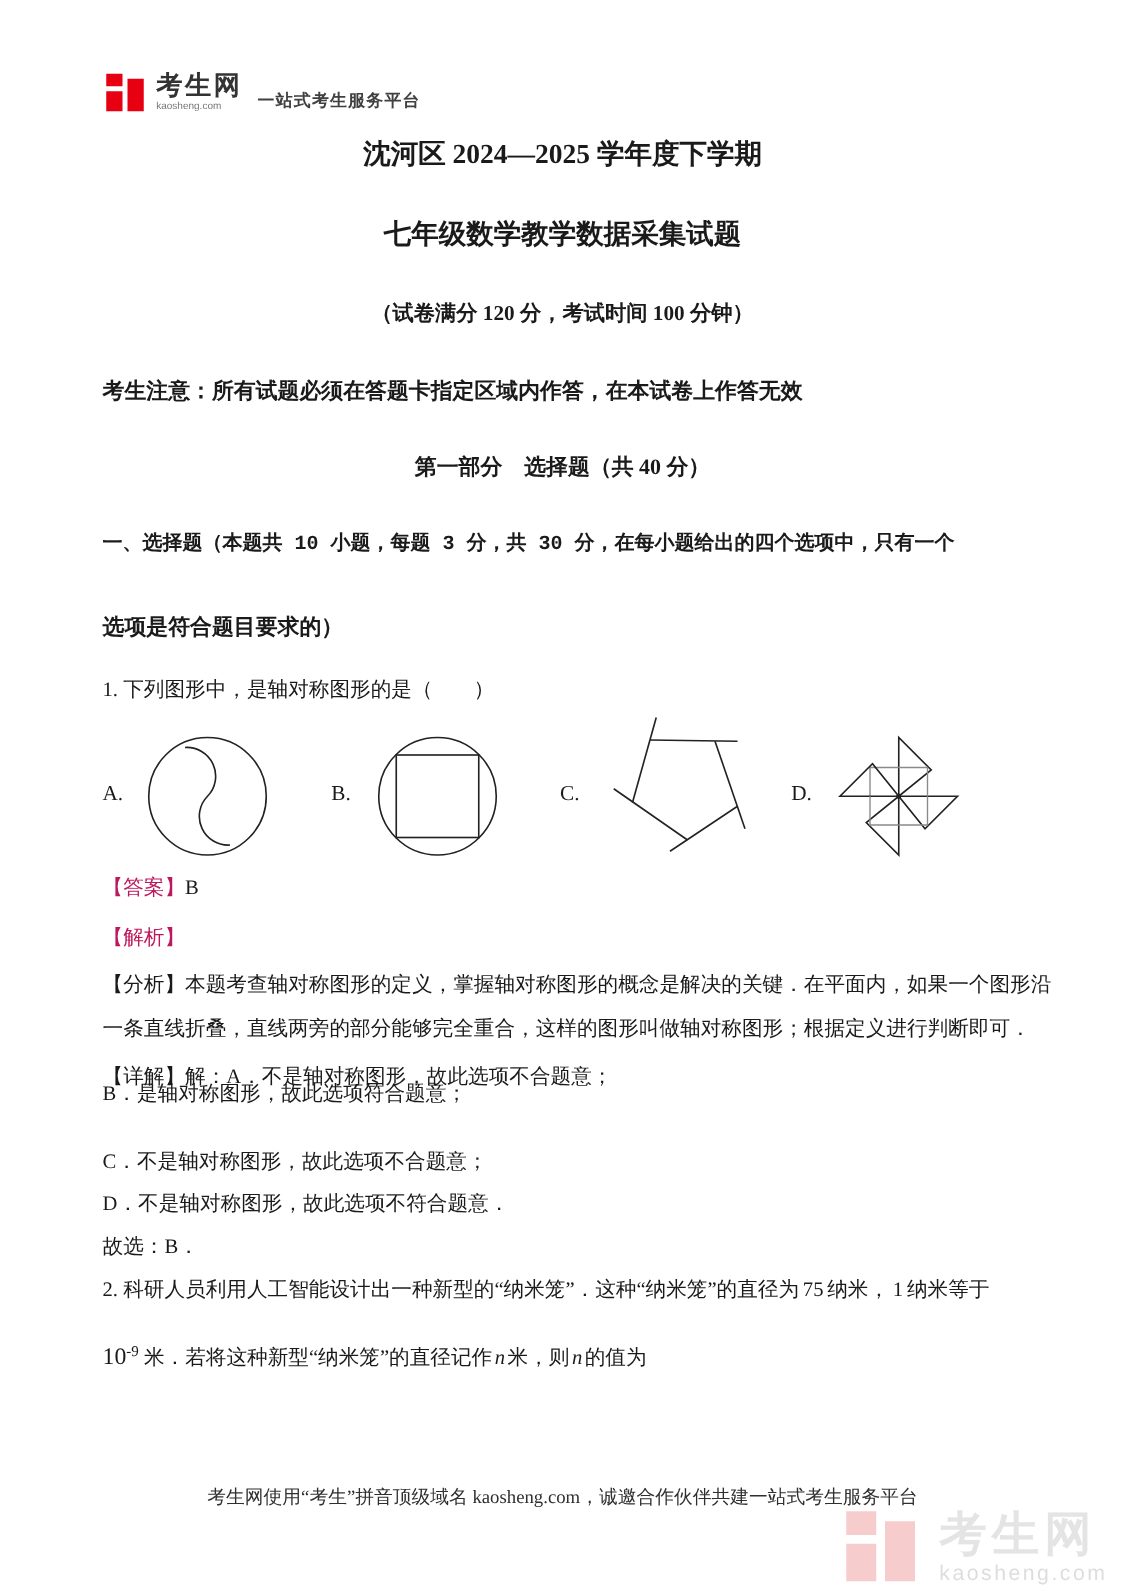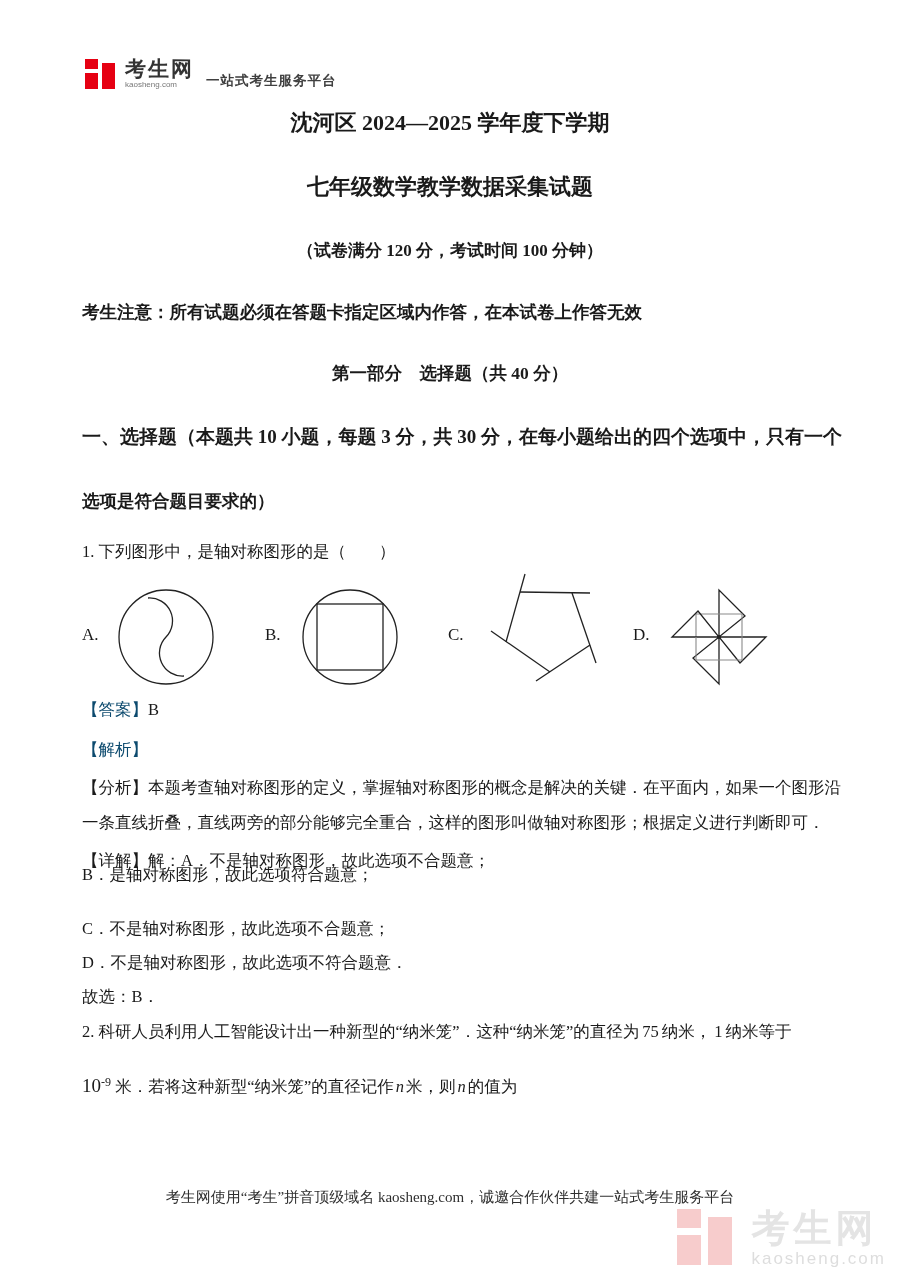--- a/index.html
+++ b/index.html
@@ -2,21 +2,21 @@
 <html><head>
 <meta charset="utf-8">
 <style>
   html,body{margin:0;padding:0;background:#ffffff;}
   .page{position:relative;width:900px;height:1273px;background:#fff;overflow:hidden;
         font-family:"Liberation Serif","DejaVu Serif",serif;color:#1a1a1a;}
   .abs{position:absolute;}
   .center{left:0;width:900px;text-align:center;}
   .bold{font-weight:bold;}
   .bodyline{font-size:16.5px;line-height:1.45;white-space:nowrap;}
-  .blue{color:#0c4a6e;font-family:Liberation Serif, serif;}
+  .blue{color:#be185d;font-family:Liberation Serif, serif;}
   .mathn{font-family:"Liberation Serif",serif;font-style:italic;padding:0 2px;}
   .mathnum{font-family:"Liberation Serif",serif;padding:0 3px;}
   .powbase{font-size:19px;font-family:"Liberation Serif",serif;}
   .powsup{font-size:12px;}
   
   .brand{display:flex;align-items:flex-start;}
   .brand-mark{position:relative;width:34px;height:34px;}
   .blk{position:absolute;background:#e60012;}
   .b1{left:0;top:1px;width:13px;height:10px;}
   .b2{left:0;top:15px;width:13px;height:16px;}
@@ -66,21 +66,21 @@
   </div>
 
   <div class="abs center bold" style="top:108px;font-size:22px;">沈河区 2024—2025 学年度下学期</div>
   <div class="abs center bold" style="top:172px;font-size:22px;">七年级数学教学数据采集试题</div>
   <div class="abs center bold" style="top:239px;font-size:17px;">（试卷满分 120 分，考试时间 100 分钟）</div>
 
   <div class="abs bold" style="left:82px;top:300px;font-size:17.5px;">考生注意：所有试题必须在答题卡指定区域内作答，在本试卷上作答无效</div>
 
   <div class="abs center bold" style="top:361px;font-size:17.5px;">第一部分　选择题（共 40 分）</div>
 
-  <div class="abs bold" style="left:82px;top:424px;font-size:19px;">一、选择题（本题共 10 小题，每题 3 分，共 30 分，在每小题给出的四个选项中，只有一个</div>
+  <div class="abs bold" style="left:82px;top:424px;font-size:16px;font-family:Liberation Mono, monospace;">一、选择题（本题共 10 小题，每题 3 分，共 30 分，在每小题给出的四个选项中，只有一个</div>
   <div class="abs bold" style="left:82px;top:489px;font-size:17.5px;">选项是符合题目要求的）</div>
 
   <div class="abs bodyline" style="left:82px;top:540px;">1. 下列图形中，是轴对称图形的是（　　）</div>
 
   <div class="abs figrow">
 
     <span class="optlabel" style="left:82px;top:60px;">A.</span>
     <svg class="abs" style="left:116px;top:22px;" width="100" height="100" viewBox="0 0 100 100">
       <circle class="figstroke" cx="50" cy="50" r="47"></circle>
       <path class="figstroke" d="M32,11 A23,23 0 0 1 50,50 A23,23 0 0 0 68,89"></path>

